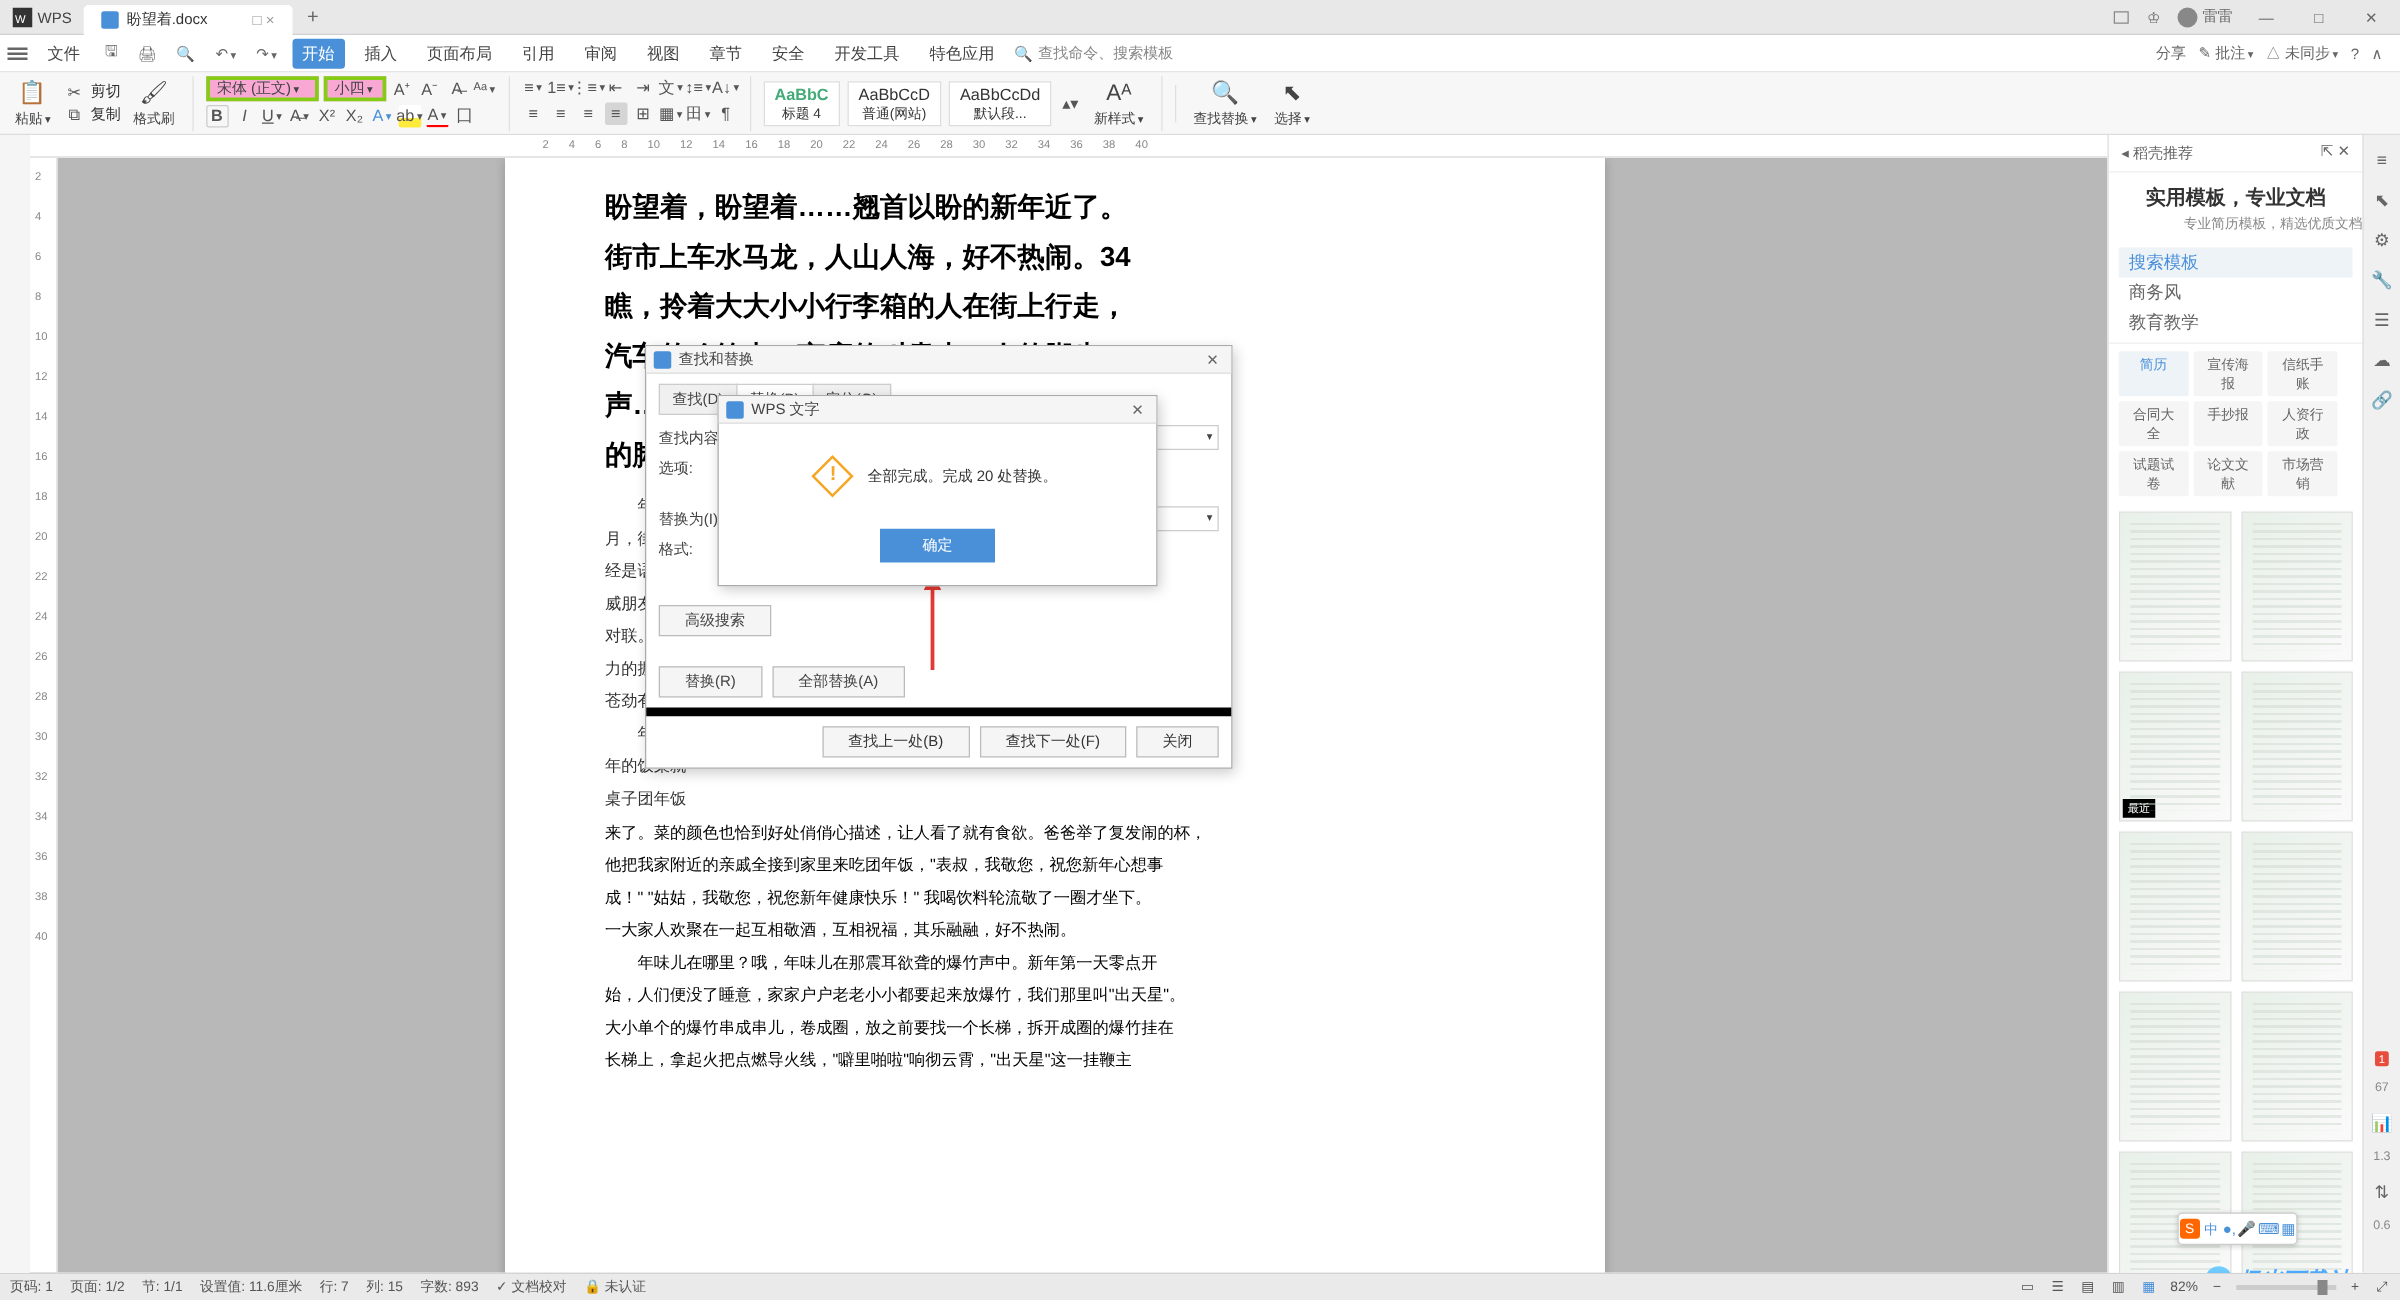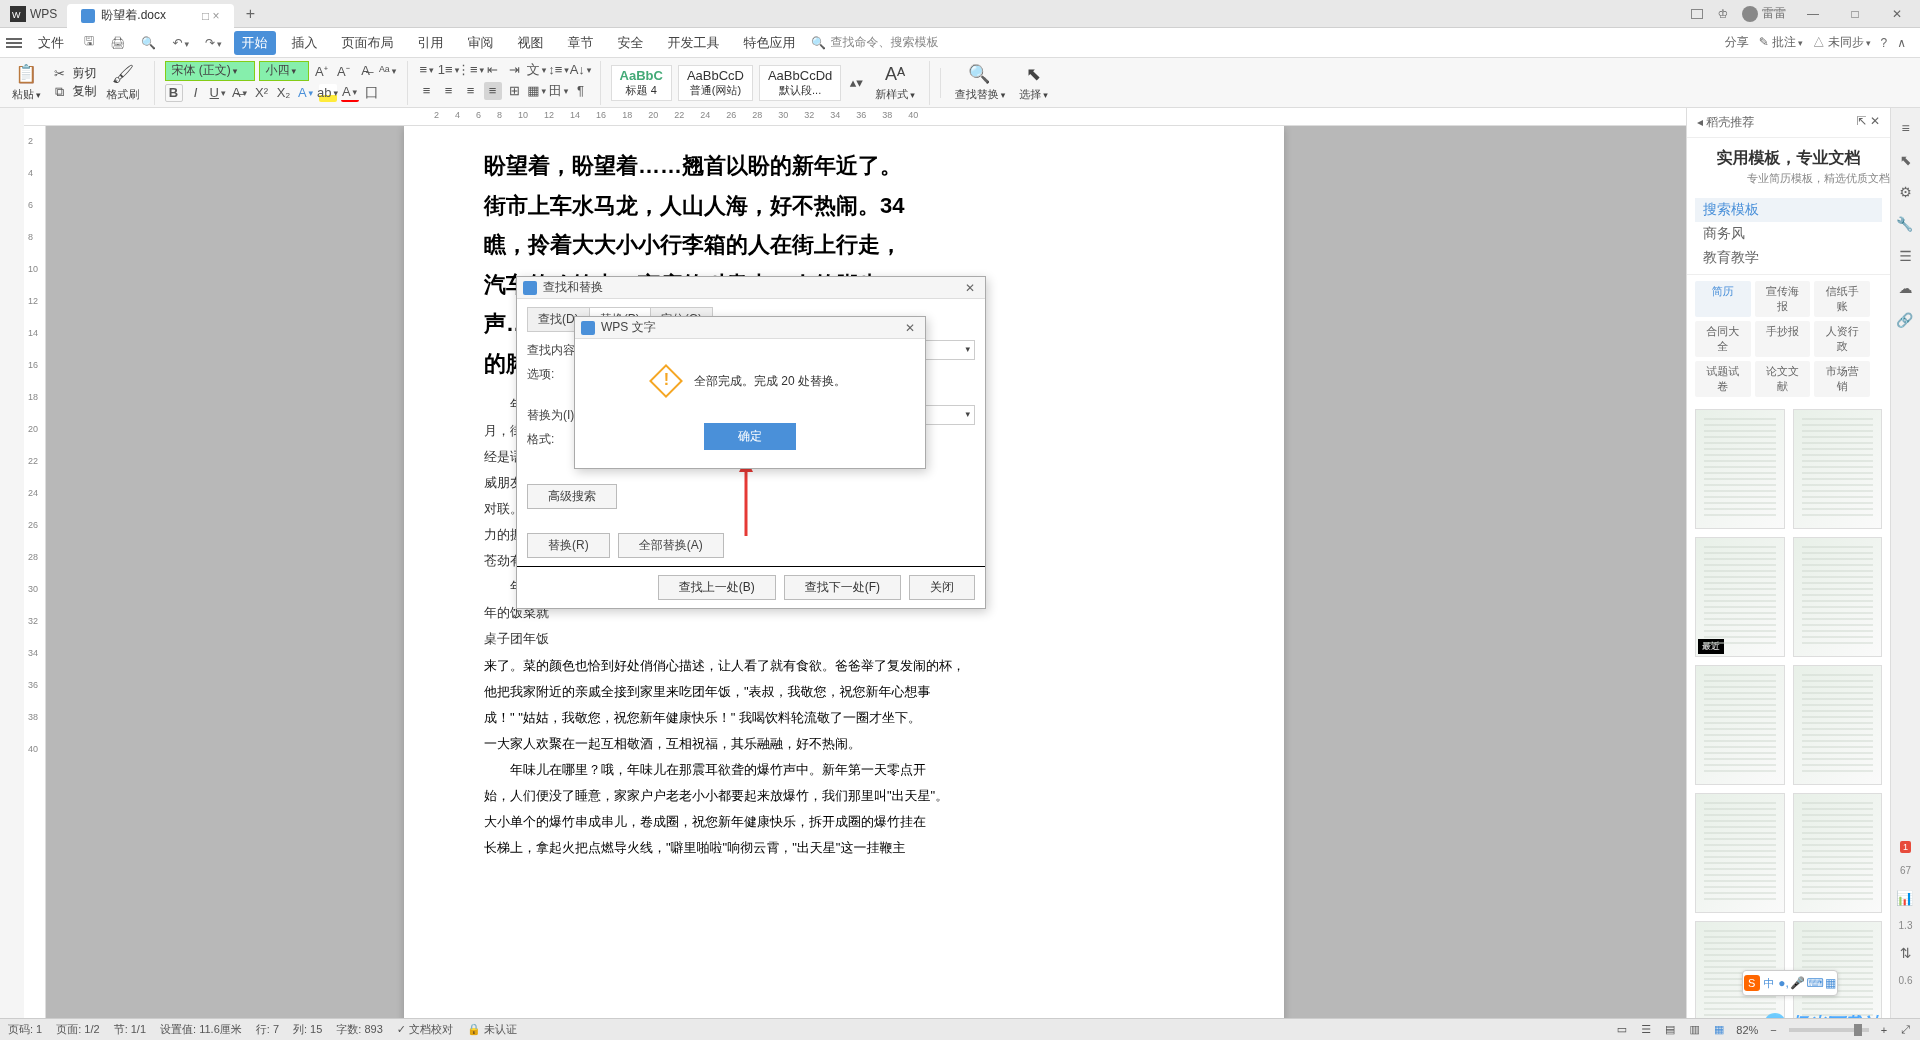--- a/index.html
+++ b/index.html
@@ -26,21 +26,21 @@
 .menubar .mb-item.active { background: #4a90d9; color: #fff; border-radius: 3px; }
 .menubar .mb-icon { color: #666; cursor: pointer; padding: 2px 4px; }
 .menubar .mb-search { display: flex; align-items: center; gap: 4px; color: #888; }
 .menubar .mb-right { margin-left: auto; display: flex; align-items: center; gap: 10px; padding-right: 8px; color: #666; font-size: 12px; }
 
 
 .ribbon { height: 50px; background: #f7f7f7; display: flex; align-items: center; padding: 0 8px; gap: 10px; border-bottom: 1px solid #ddd; }
 .ribbon-group { display: flex; align-items: center; gap: 6px; padding-right: 10px; border-right: 1px solid #e0e0e0; height: 44px; }
 .ribbon-btn { display: flex; flex-direction: column; align-items: center; gap: 2px; cursor: pointer; color: #444; font-size: 11px; padding: 2px 4px; }
 .ribbon-btn .ric { font-size: 18px; }
-.ribbon-select { border: 1px solid #84cc16; background: #86efac; height: 20px; padding: 0 6px; font-size: 12px; color: #444; cursor: pointer; display: inline-flex; align-items: center; }
+.ribbon-select { border: 3px solid #84cc16; background: #f9a8d4; height: 20px; padding: 0 6px; font-size: 12px; color: #444; cursor: pointer; display: inline-flex; align-items: center; }
 .ribbon .fmt-row { display: flex; gap: 4px; align-items: center; }
 .ribbon .small-icon { width: 18px; height: 18px; display: flex; align-items: center; justify-content: center; color: #555; cursor: pointer; font-size: 13px; border-radius: 2px; }
 .ribbon .small-icon.active { background: #d5d5d5; }
 .ribbon .style-box { border: 1px solid #ddd; padding: 2px 8px; background: #fff; font-size: 11px; cursor: pointer; display: flex; flex-direction: column; align-items: center; }
 .ribbon .style-box .sb-preview { font-size: 13px; }
 
 
 .editor-wrap { position: absolute; top: 126px; left: 24px; right: 234px; bottom: 22px; background: #b8b8b8; overflow: hidden; }
 .ruler-v { position: absolute; left: 0; top: 0; width: 22px; bottom: 0; background: #fff; border-right: 1px solid #ddd; font-size: 9px; color: #888; }
 .ruler-v .vtick { position: absolute; left: 4px; }
@@ -79,21 +79,21 @@
 .dlg-head .dlg-close { margin-left: auto; cursor: pointer; color: #666; padding: 0 4px; }
 .dlg-body { padding: 8px 10px; font-size: 12px; color: #444; }
 .dlg-tabs { display: flex; gap: 0; margin-bottom: 8px; }
 .dlg-tab { padding: 3px 10px; border: 1px solid #ccc; background: #f0f0f0; cursor: pointer; margin-right: -1px; }
 .dlg-tab.active { background: #fff; border-bottom: 1px solid #fff; position: relative; z-index: 1; }
 .dlg-row { display: flex; align-items: center; gap: 6px; margin: 6px 0; }
 .dlg-row label { width: 70px; text-align: left; }
 .dlg-row .inp { flex: 1; border: 1px solid #ccc; height: 20px; padding: 0 4px; background: #fff; }
 .dlg-btns { display: flex; gap: 8px; margin-top: 10px; }
 .dlg-btn { border: 1px solid #bbb; background: #f5f5f5; padding: 3px 20px; cursor: pointer; }
-.dlg-footer { display: flex; justify-content: flex-end; gap: 8px; padding: 8px 10px; border-top: 1px solid #000000; }
+.dlg-footer { display: flex; justify-content: flex-end; gap: 8px; padding: 8px 10px; border-top: 7px solid #000000; }
 
 
 .dlg-msg { left: 574px; top: 316px; width: 352px; z-index: 10; }
 .dlg-msg .msg-body { padding: 30px 20px 20px; display: flex; align-items: center; gap: 16px; justify-content: center; }
 .dlg-msg .warn-icon { width: 24px; height: 24px; border: 2px solid #f5a623; transform: rotate(45deg); position: relative; }
 .dlg-msg .warn-icon::after { content: "!"; position: absolute; transform: rotate(-45deg); left: 7px; top: 0px; color: #f5a623; font-weight: bold; font-size: 16px; }
 .dlg-msg .msg-text { font-size: 12px; }
 .dlg-msg .msg-btn-row { display: flex; justify-content: center; padding: 10px 0 18px; }
 .dlg-msg .ok-btn { background: #4a90d9; color: #fff; border: none; padding: 5px 34px; cursor: pointer; font-size: 12px; }
 
@@ -327,21 +327,21 @@
       <p class="cut" style="text-indent:0"><span>苍劲有力。</span></p>
       <p class="cut"><span>年味儿</span></p>
       <p class="cut" style="text-indent:0"><span>年的饭菜就</span></p>
       <p class="cut" style="text-indent:0"><span>桌子团年饭</span></p>
       <p style="text-indent:0"><span>来了。菜的颜色也恰到好处俏俏心描述，让人看了就有食欲。爸爸举了复发闹的杯，</span></p>
       <p style="text-indent:0"><span>他把我家附近的亲戚全接到家里来吃团年饭，"表叔，我敬您，祝您新年心想事</span></p>
       <p style="text-indent:0"><span>成！" "姑姑，我敬您，祝您新年健康快乐！" 我喝饮料轮流敬了一圈才坐下。</span></p>
       <p style="text-indent:0"><span>一大家人欢聚在一起互相敬酒，互相祝福，其乐融融，好不热闹。</span></p>
       <p><span>年味儿在哪里？哦，年味儿在那震耳欲聋的爆竹声中。新年第一天零点开</span></p>
       <p style="text-indent:0"><span>始，人们便没了睡意，家家户户老老小小都要起来放爆竹，我们那里叫"出天星"。</span></p>
-      <p style="text-indent:0"><span>大小单个的爆竹串成串儿，卷成圈，祝您新年健康快乐，拆开成圈的爆竹挂在</span></p>
+      <p style="text-indent:0"><span>大小单个的爆竹串成串儿，卷成圈，放之前要找一个长梯，拆开成圈的爆竹挂在</span></p>
       <p style="text-indent:0"><span>长梯上，拿起火把点燃导火线，"噼里啪啦"响彻云霄，"出天星"这一挂鞭主</span></p>
     </div>
   </div>
 </div>
 
 <div style="position:absolute;top:108px;left:24px;right:234px;height:18px;background:#fff;border-bottom:1px solid #ddd">
   <div style="position:absolute;left:410px;top:2px;font-size:9px;color:#888;display:flex;gap:16px">
     <span>2</span>
       <span>4</span>
       <span>6</span>

